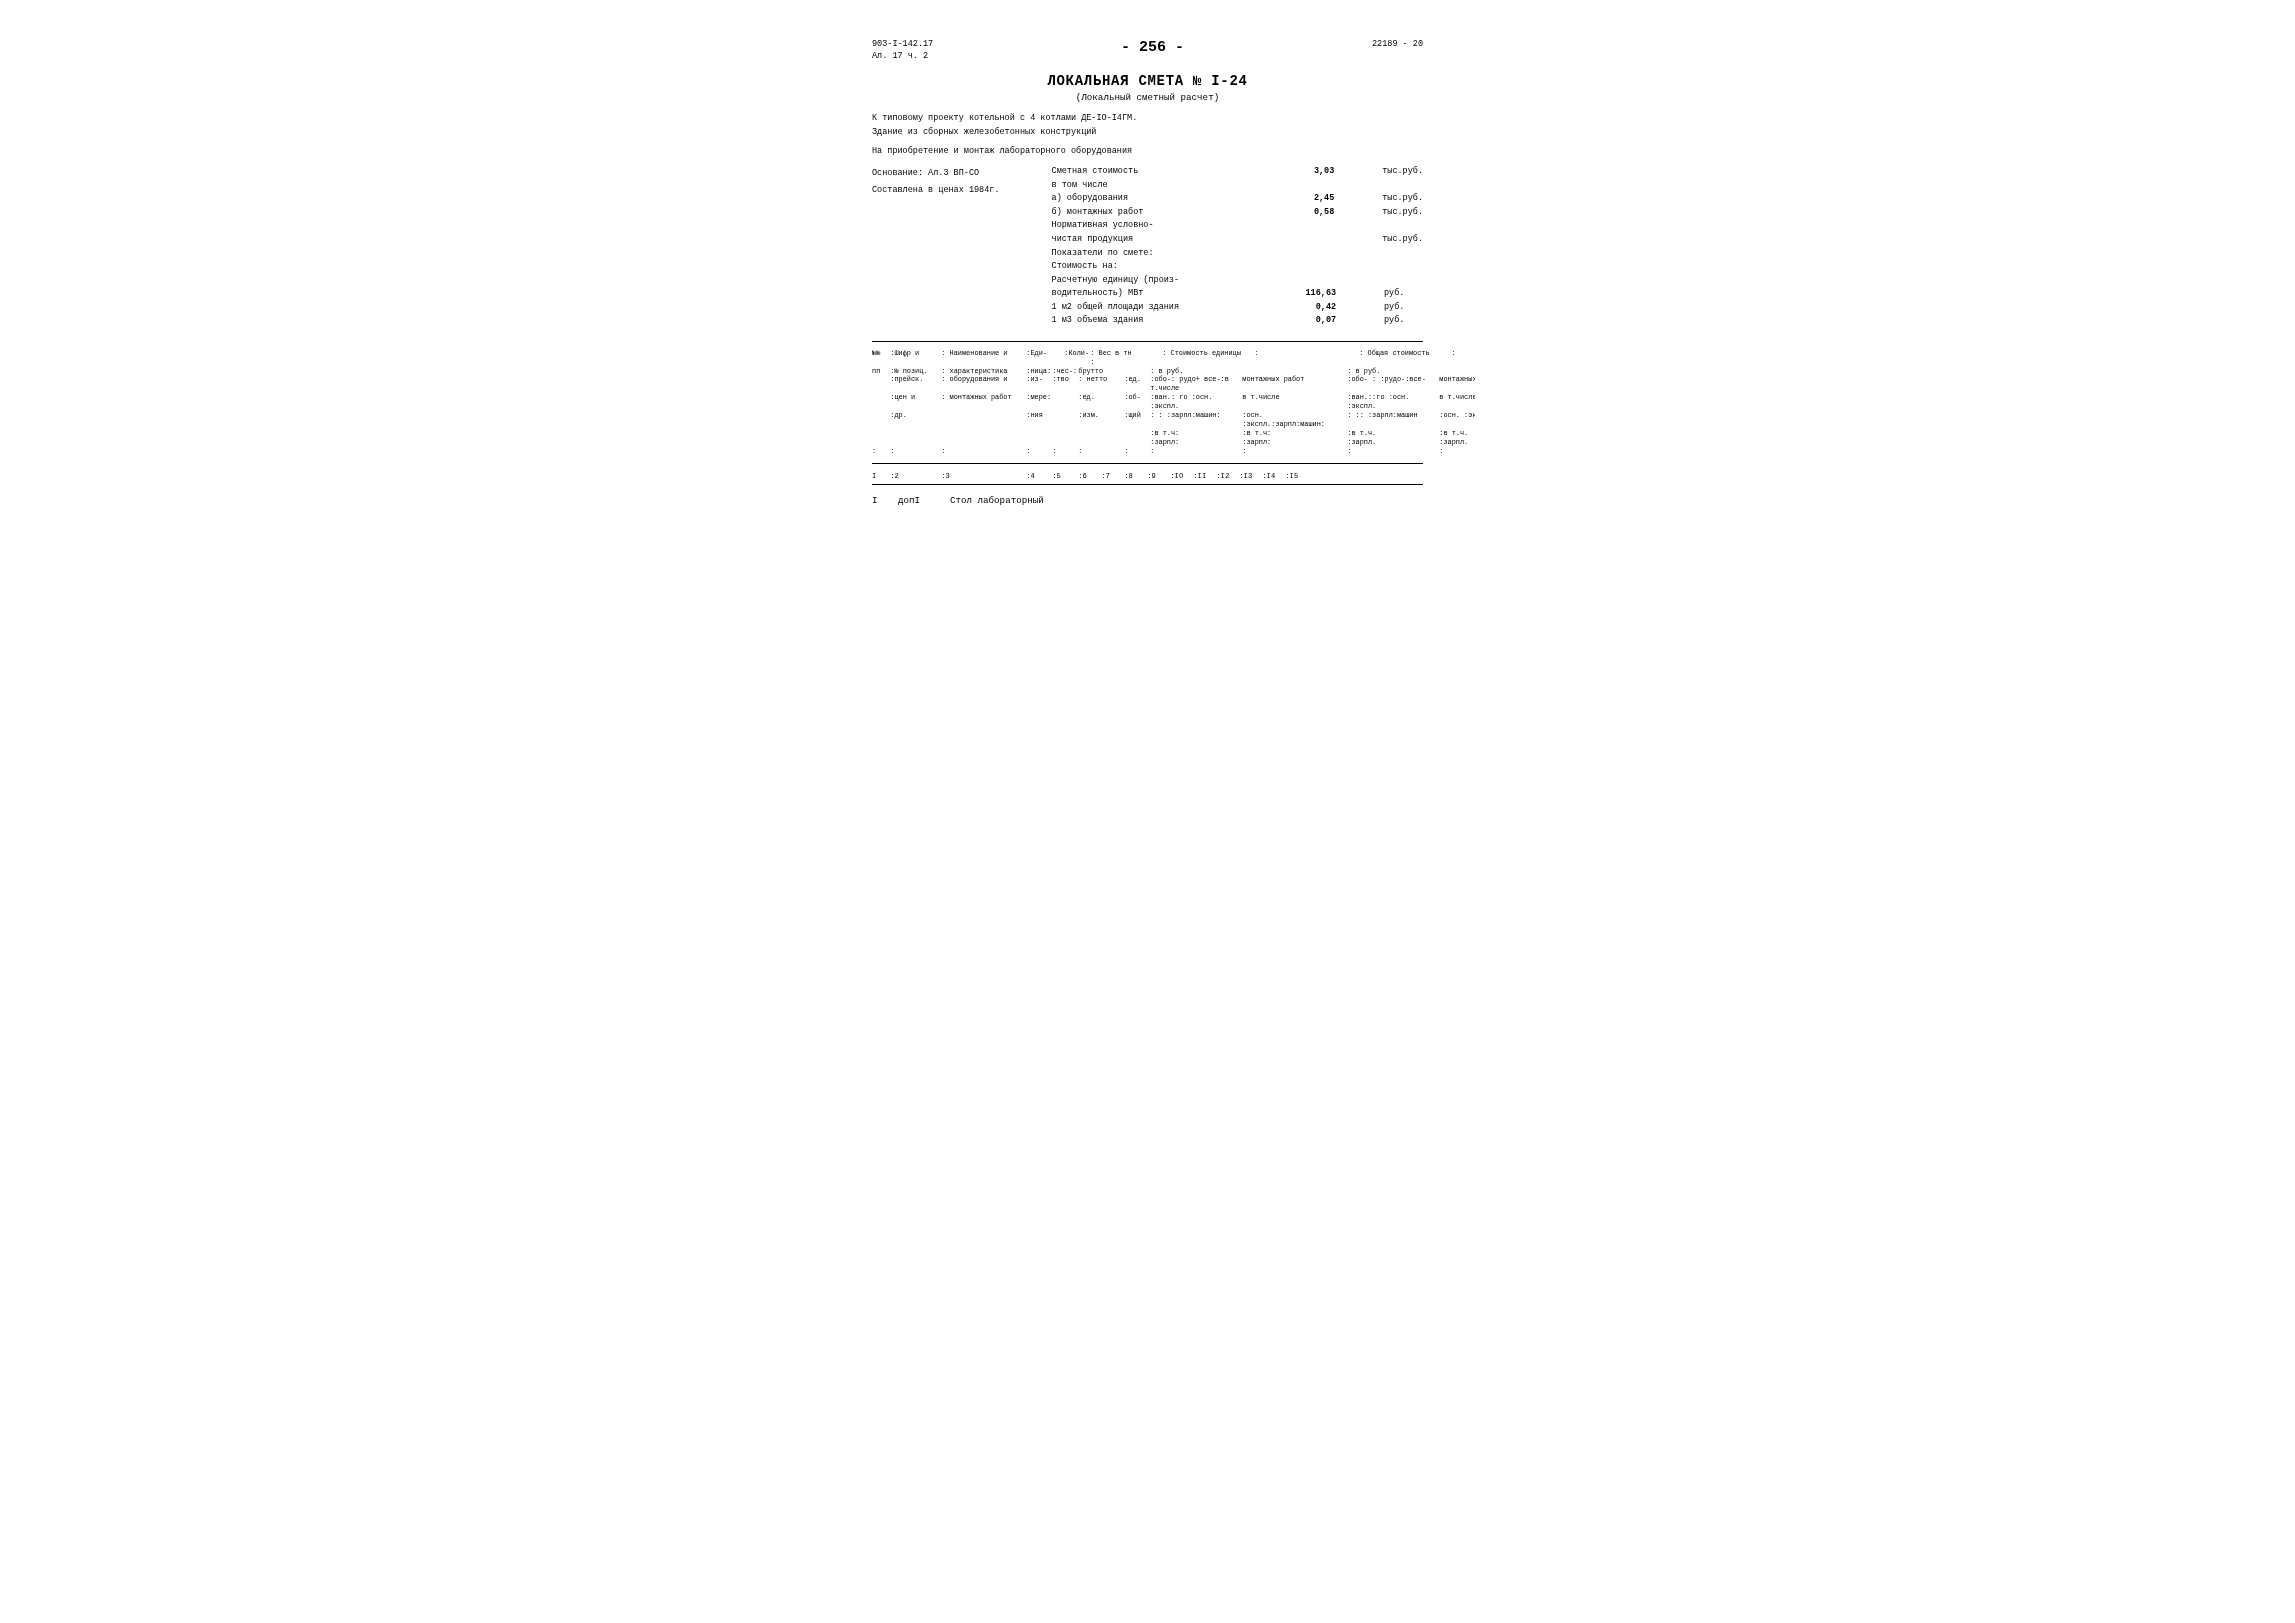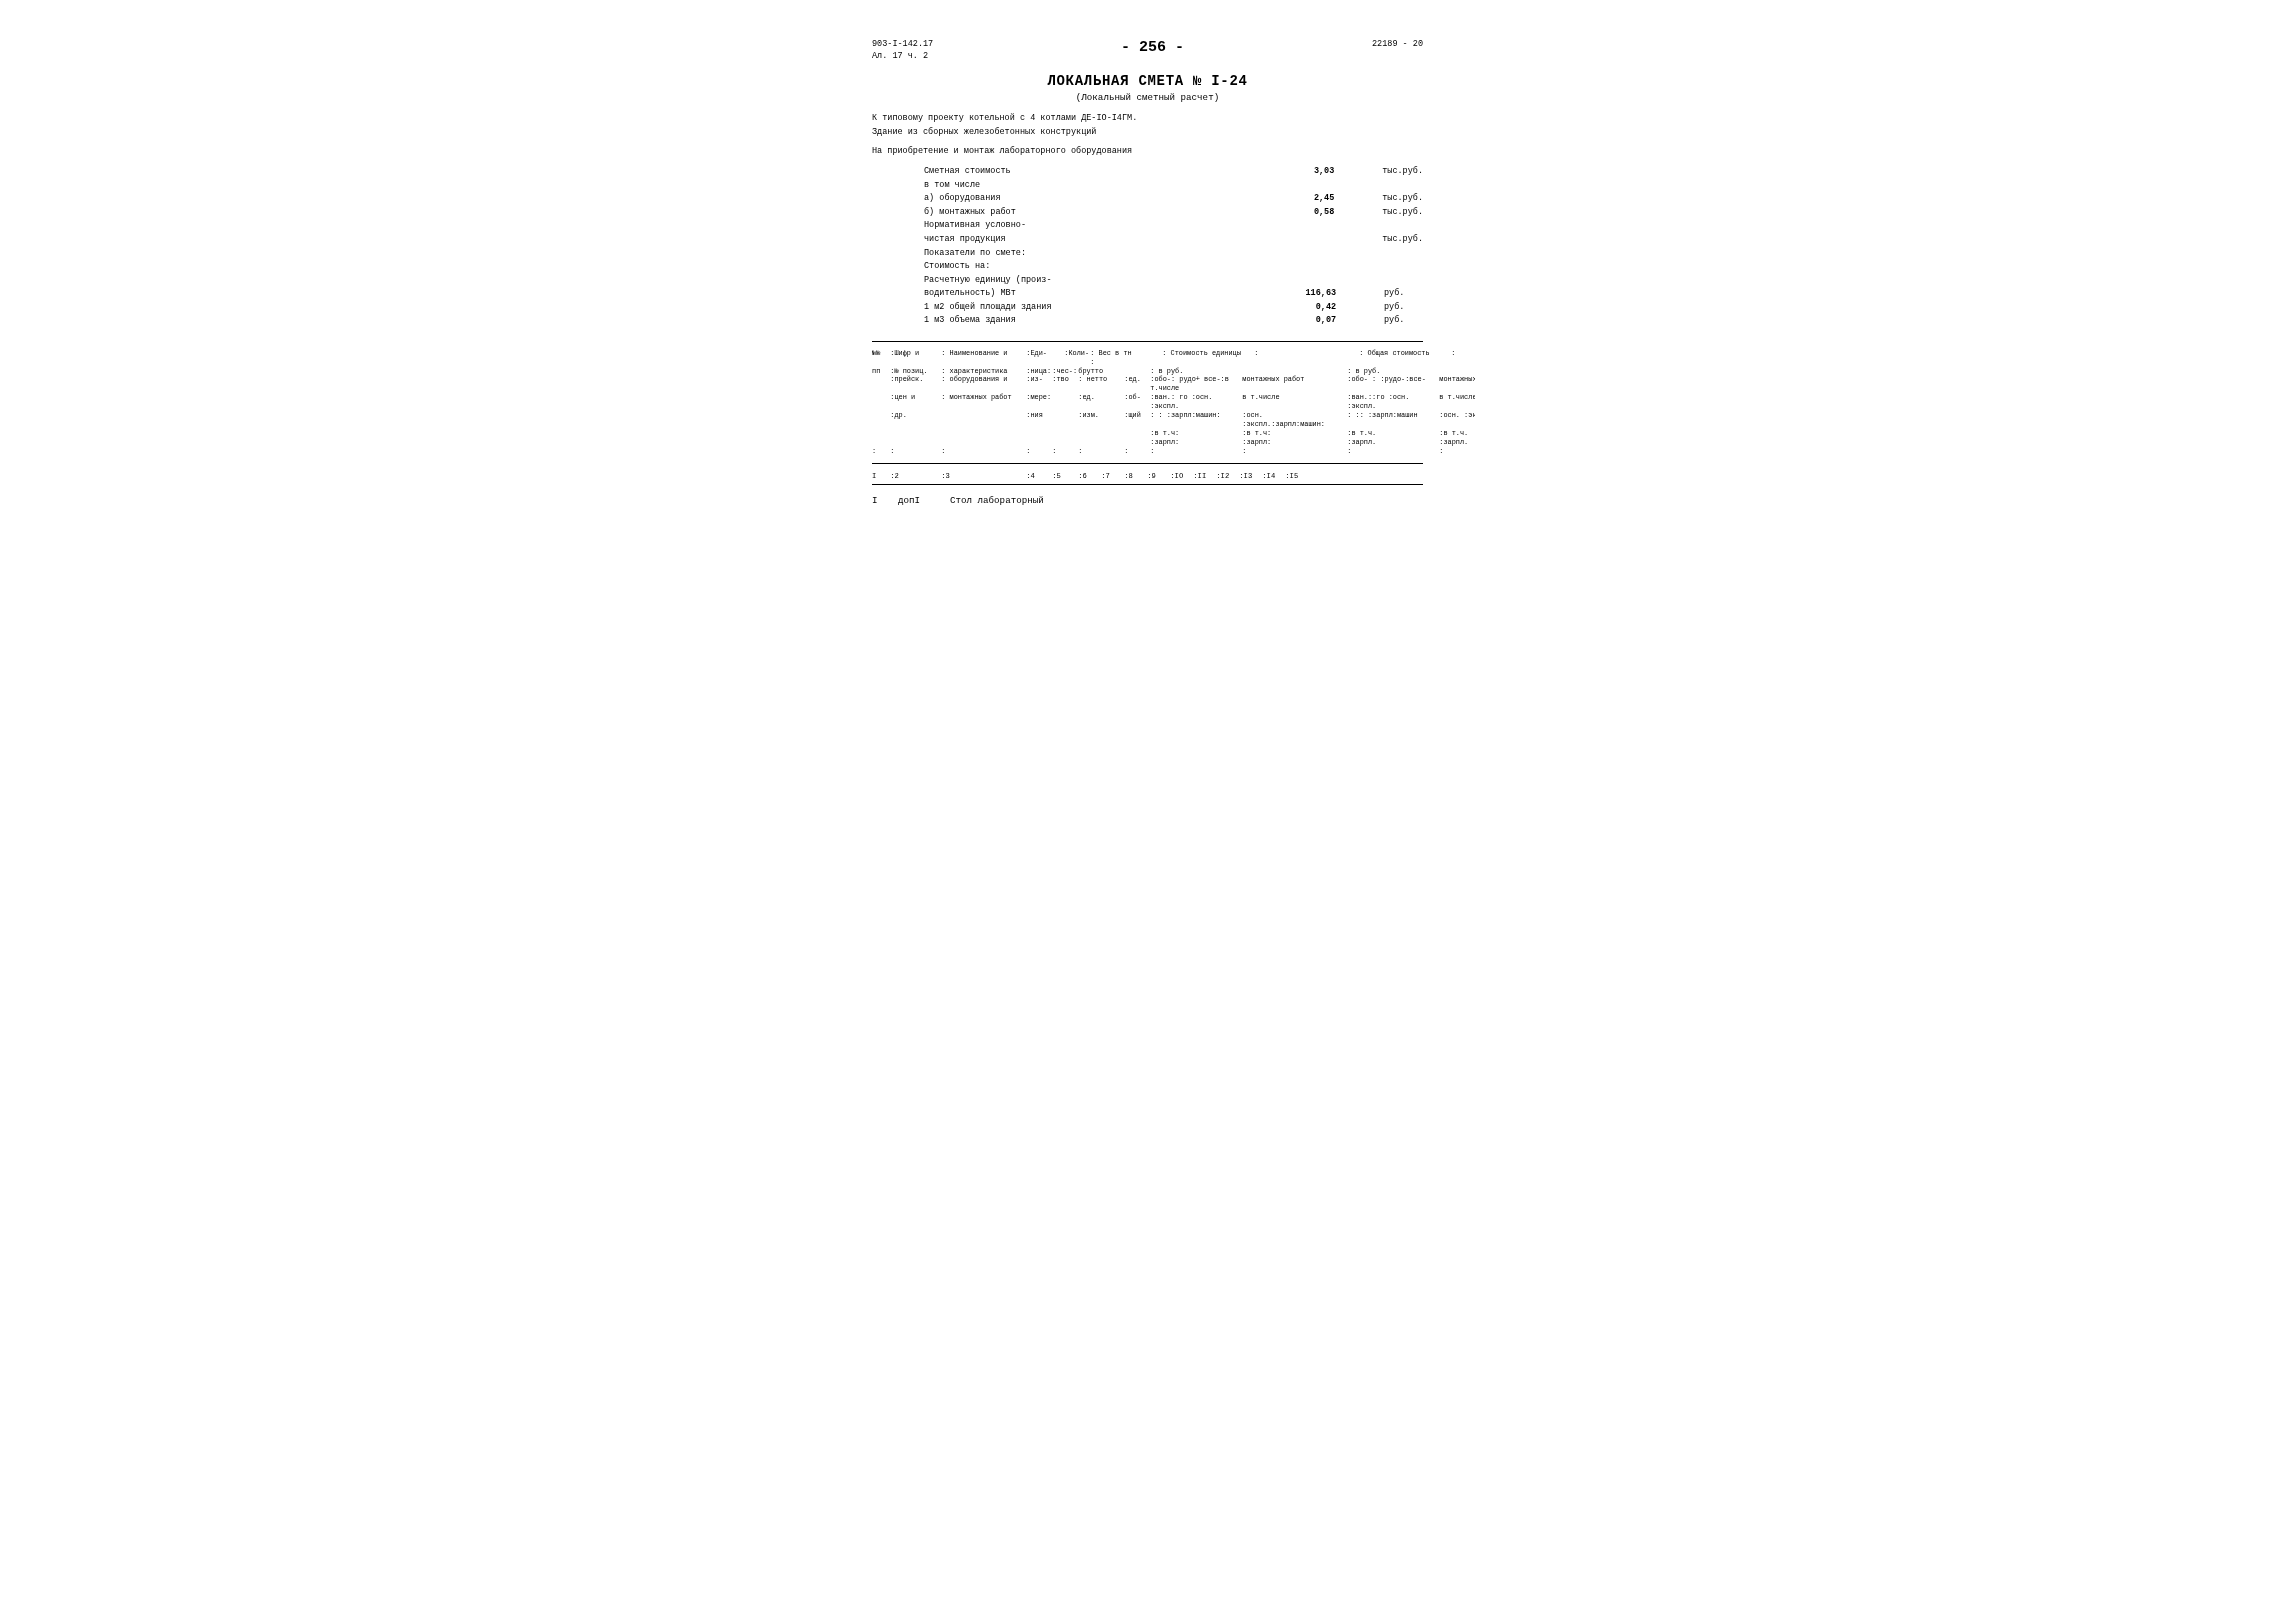--- a/index.html
+++ b/index.html
@@ -130,20 +130,24 @@
 </div>
 
 <div class="description-block">
   <div>К типовому проекту котельной с 4 котлами ДЕ-IO-I4ГМ.</div>
   <div>Здание из сборных железобетонных конструкций</div>
 </div>
 
 <div class="purpose-block">На приобретение и монтаж лабораторного оборудования</div>
 
 <div class="info-section">
+  <div class="info-left">
+    <div>Основание: Ал.3 ВП-СО</div>
+    <div>Составлена в ценах 1984г.</div>
+  </div>
   <div class="info-right">
     <div class="info-right-row">
       <span class="info-right-label">Сметная стоимость</span>
       <span class="info-right-value">3,03</span>
       <span class="info-right-unit">тыс.руб.</span>
     </div>
     <div class="info-right-row">
       <span class="info-right-label">в том числе</span>
     </div>
     <div class="info-right-row">

